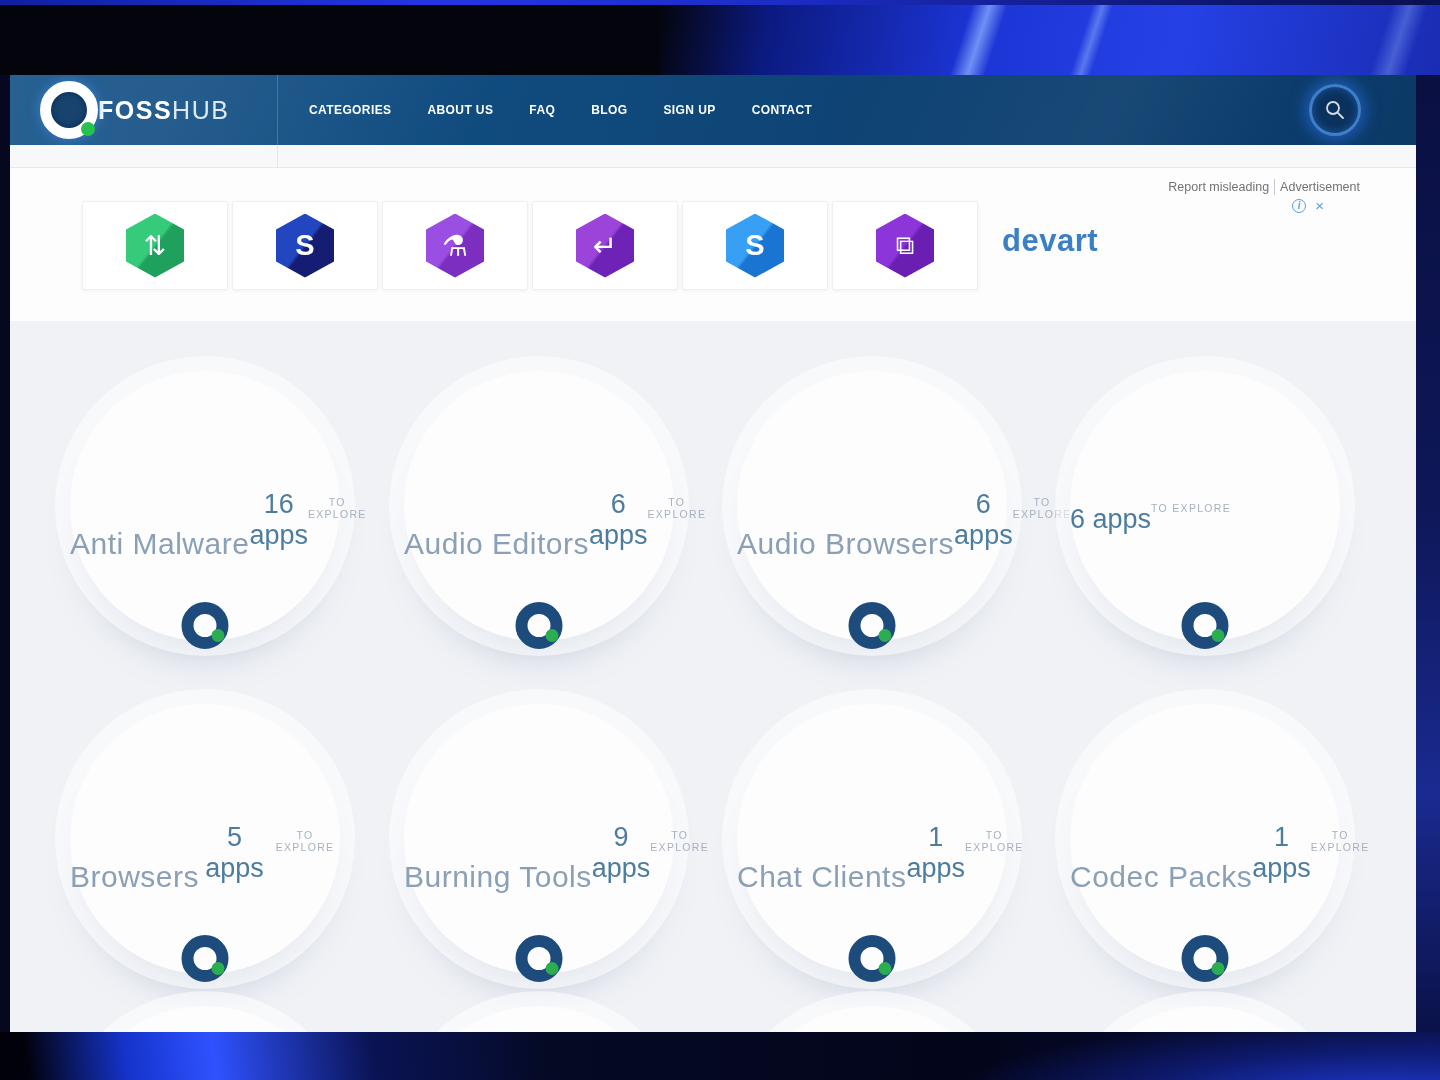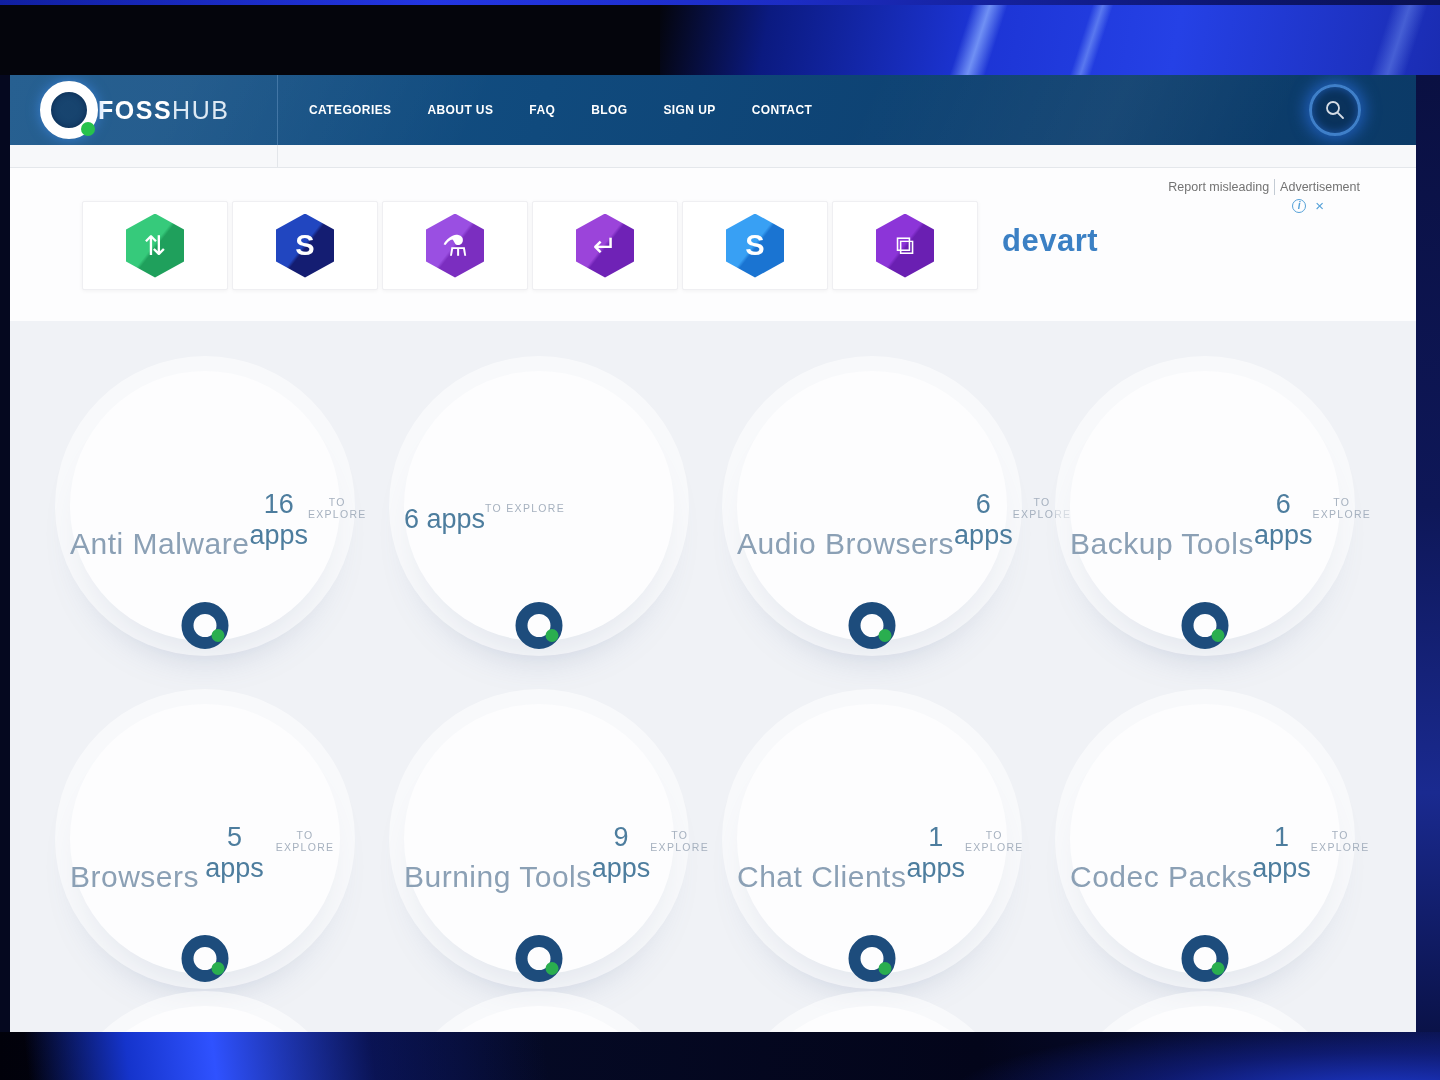--- a/index.html
+++ b/index.html
@@ -174,36 +174,36 @@
 
     <div class="cat" style="left:60px;top:50px">
       <div class="cat-title">Anti Malware</div>
       <div class="cat-count">16 apps</div>
       <div class="cat-explore">TO EXPLORE</div>
       <div class="fh-mini">
           <span class="dot"></span>
         </div>
     </div>
     <div class="cat" style="left:394px;top:50px">
+      <div class="cat-title">Audio Editors</div>
       <div class="cat-count">6 apps</div>
       <div class="cat-explore">TO EXPLORE</div>
       <div class="fh-mini">
           <span class="dot"></span>
         </div>
     </div>
     <div class="cat" style="left:727px;top:50px">
       <div class="cat-title">Audio Browsers</div>
       <div class="cat-count">6 apps</div>
       <div class="cat-explore">TO EXPLORE</div>
       <div class="fh-mini">
           <span class="dot"></span>
         </div>
     </div>
     <div class="cat" style="left:1060px;top:50px">
-      <div class="cat-title">Backup Tools</div>
       <div class="cat-count">6 apps</div>
       <div class="cat-explore">TO EXPLORE</div>
       <div class="fh-mini">
           <span class="dot"></span>
         </div>
     </div>
 
     <div class="cat" style="left:60px;top:383px">
       <div class="cat-title">Browsers</div>
       <div class="cat-count">5 apps</div>

